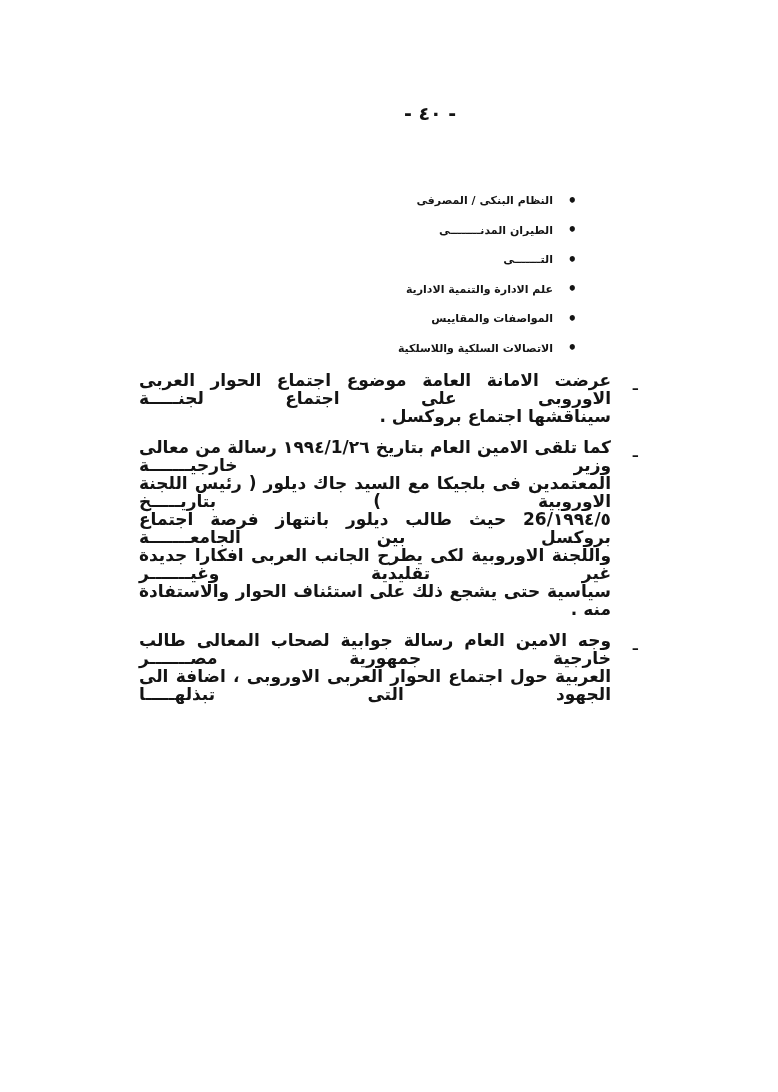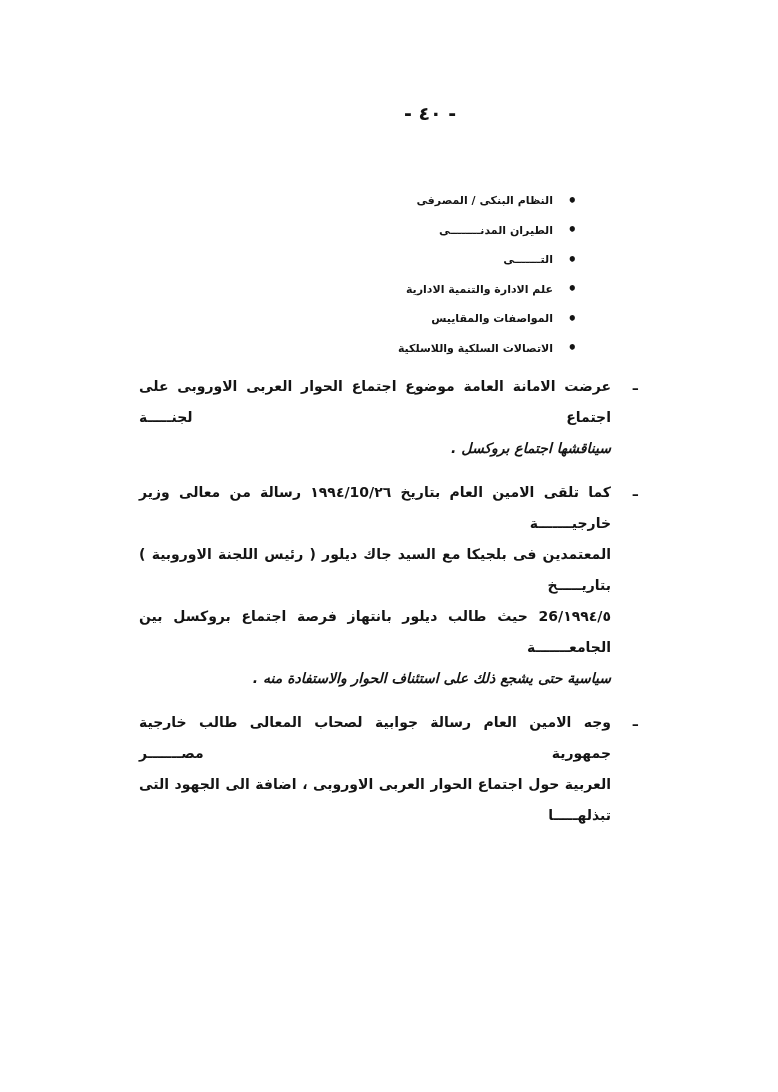--- a/index.html
+++ b/index.html
@@ -65,29 +65,28 @@
     position: absolute;
     right: 0;
     top: 0;
     width: 18px;
     height: 31px;
     line-height: 29px;
     font-size: 15px;
     text-align: right;
   }
   .pline {
-    font-size: 14px;
-    line-height: 31px;
+    font-size: 17px;
+    line-height: 18px;
     text-align: justify;
     text-align-last: justify;
     white-space: normal;
   }
   .pline.last {
     text-align-last: right;
-    font-style: italic;
   }
 </style>
 </head>
 <body>
 
 <div class="page">
 
   <div class="pageno">- ٤٠ -</div>
 
   <div class="topics">
@@ -120,23 +119,24 @@
   <div class="paras">
 
     <div class="para">
       <div class="marker">ـ</div>
       <div class="pline">عرضت الامانة العامة موضوع اجتماع الحوار العربى الاوروبى على اجتماع لجنـــــة</div>
       <div class="pline last">سيناقشها اجتماع بروكسل .</div>
     </div>
 
     <div class="para">
       <div class="marker">ـ</div>
-      <div class="pline">كما تلقى الامين العام بتاريخ ١٩٩٤/10/٢٦ رسالة من معالى وزير خارجيـــــــة</div>
+      <div class="pline">كما تلقى الامين العام بتاريخ ١٩٩٤/1/٢٦ رسالة من معالى وزير خارجيـــــــة</div>
       <div class="pline">المعتمدين فى بلجيكا مع السيد جاك ديلور ( رئيس اللجنة الاوروبية ) بتاريـــــخ</div>
       <div class="pline">١٩٩٤/٥/26 حيث طالب ديلور بانتهاز فرصة اجتماع بروكسل بين الجامعـــــــة</div>
+      <div class="pline">واللجنة الاوروبية لكى يطرح الجانب العربى افكارا جديدة غير تقليدية وغيـــــــر</div>
       <div class="pline last">سياسية حتى يشجع ذلك على استئناف الحوار والاستفادة منه .</div>
     </div>
 
     <div class="para">
       <div class="marker">ـ</div>
       <div class="pline">وجه الامين العام رسالة جوابية لصحاب المعالى طالب خارجية جمهورية مصـــــــر</div>
       <div class="pline">العربية حول اجتماع الحوار العربى الاوروبى ، اضافة الى الجهود التى تبذلهـــــا</div>
 
     </div>
 

